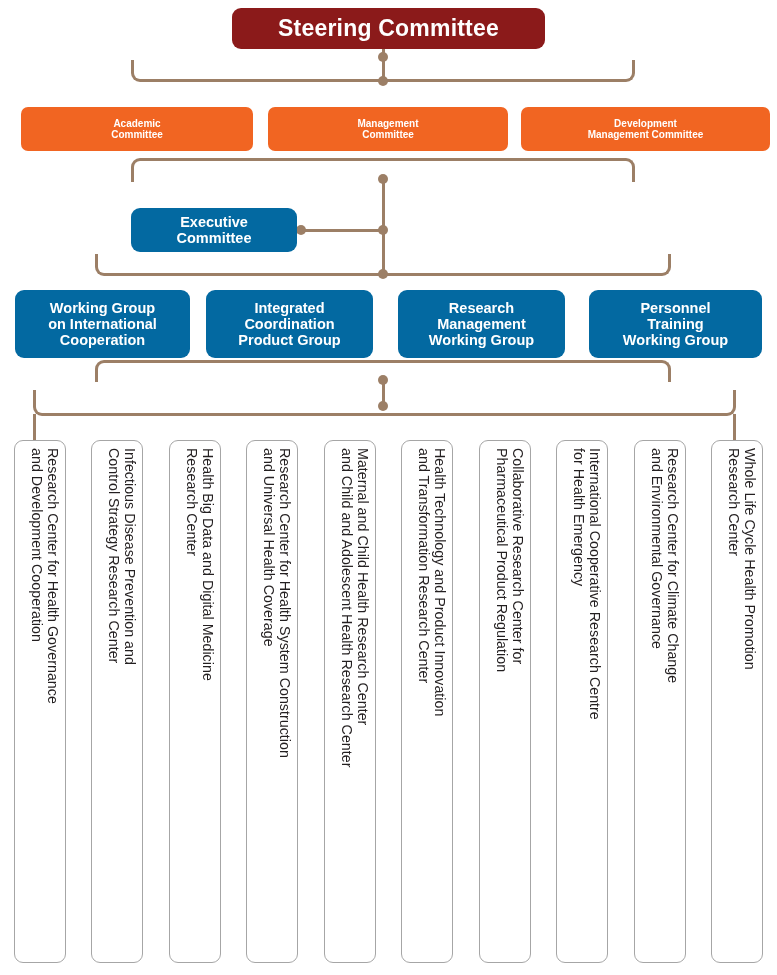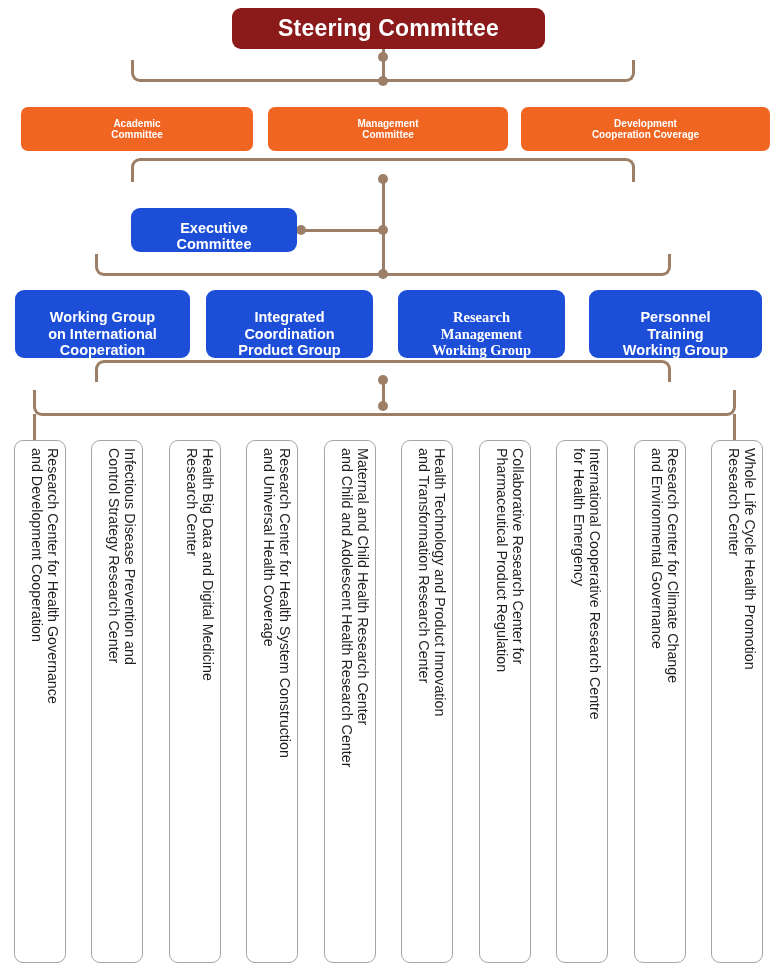--- a/index.html
+++ b/index.html
@@ -35,25 +35,24 @@
     font-size: 23px;
     letter-spacing: 0.2px;
   }
   .node-orange {
     background: #F16522;
     border-radius: 7px;
     font-size: 10px;
     padding: 0 6px;
   }
   .node-gray {
-    background: #1d4ed8;
+    background: #0369a1;
     border-radius: 9px;
     font-size: 14.5px;
     padding: 0 6px;
-    align-items: flex-end;
   }
   .leaf {
     position: absolute;
     background: #ffffff;
     border: 1.6px solid #A6A6A6;
     border-radius: 9px;
     box-sizing: border-box;
     z-index: 5;
     overflow: hidden;
   }
@@ -122,21 +121,21 @@
   <div class="node node-orange" style="left:21px; top:107px; width:232px; height:44px;">
     <span style="white-space:pre-line;">Academic
 Committee</span>
   </div>
   <div class="node node-orange" style="left:268px; top:107px; width:240px; height:44px;">
     <span style="white-space:pre-line;">Management
 Committee</span>
   </div>
   <div class="node node-orange" style="left:521px; top:107px; width:249px; height:44px;">
     <span style="white-space:pre-line;">Development
-Cooperation Coverage</span>
+Management Committee</span>
   </div>
 
   <div class="bracket bracket-up" style="left:131px; top:158px; width:504px; height:24px;"></div>
   <div class="dot" style="left:378px; top:174px;"></div>
 
   <div class="conn vline" style="left:382px; top:179px; width:3px; height:97px;"></div>
 
   <div class="node node-gray" style="left:131px; top:208px; width:166px; height:44px;">
     <span style="white-space:pre-line;">Executive
 Committee</span>
@@ -152,21 +151,21 @@
     <span style="white-space:pre-line;">Working Group
 on International
 Cooperation</span>
   </div>
   <div class="node node-gray" style="left:206px; top:290px; width:167px; height:68px;">
     <span style="white-space:pre-line;">Integrated
 Coordination
 Product Group</span>
   </div>
   <div class="node node-gray" style="left:398px; top:290px; width:167px; height:68px;">
-    <span style="white-space:pre-line;font-family:Liberation Serif, serif;">Research
+    <span style="white-space:pre-line;">Research
 Management
 Working Group</span>
   </div>
   <div class="node node-gray" style="left:589px; top:290px; width:173px; height:68px;">
     <span style="white-space:pre-line;">Personnel
 Training
 Working Group</span>
   </div>
 
   <div class="bracket bracket-up" style="left:95px; top:360px; width:576px; height:22px;"></div>

